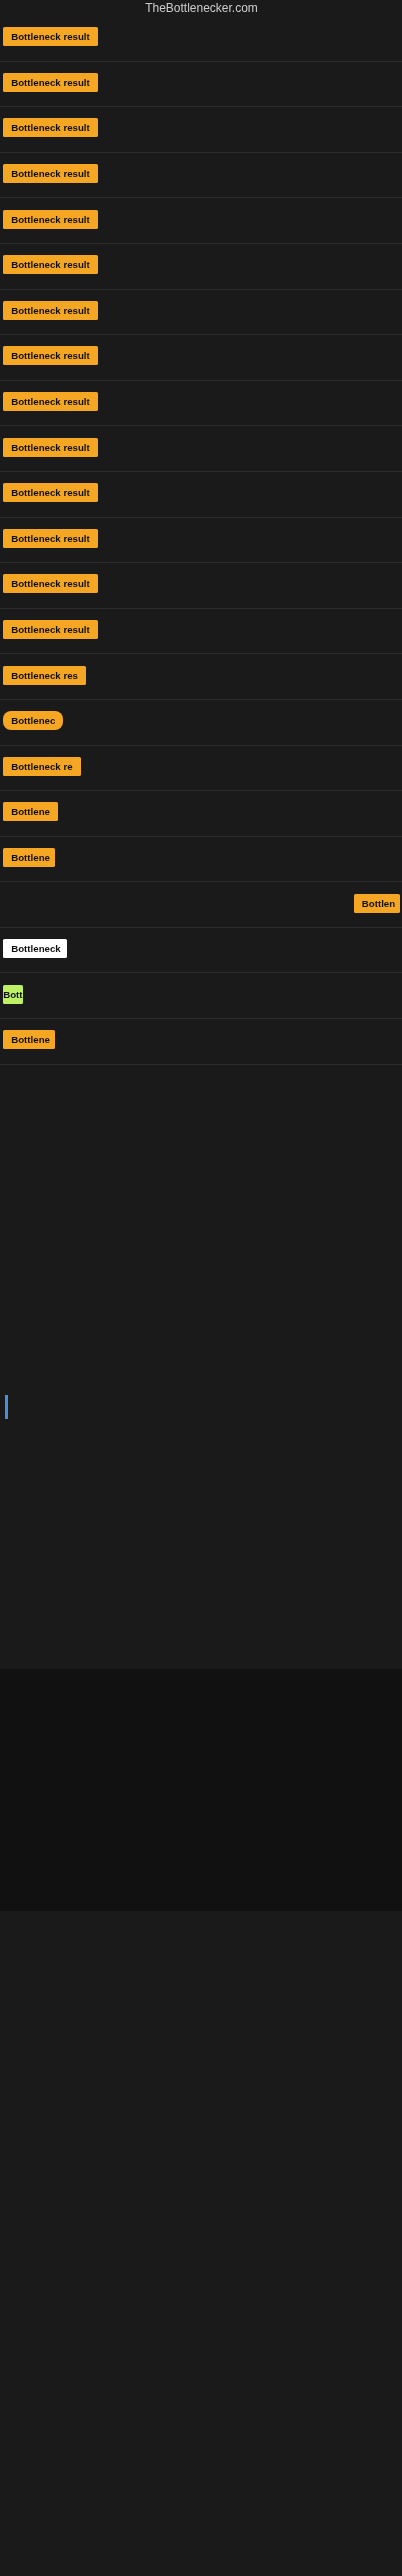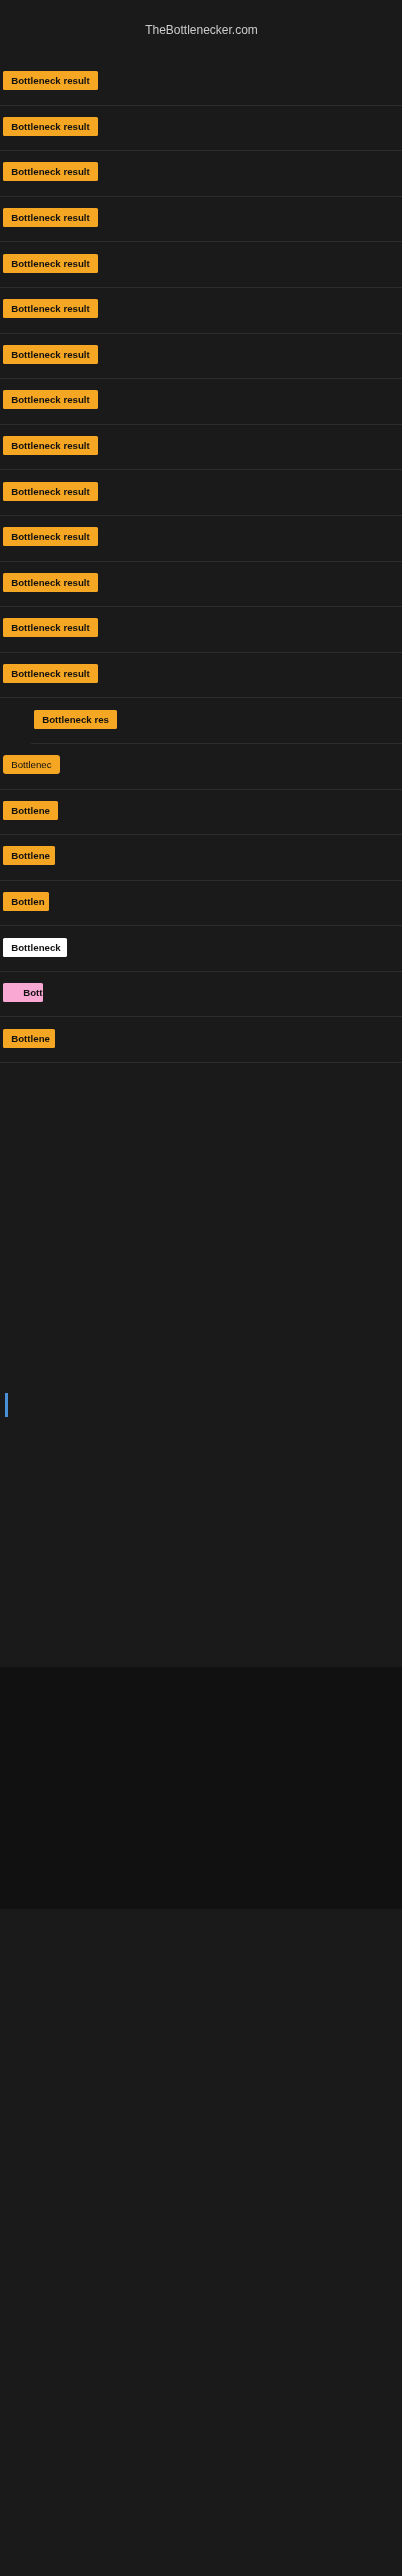--- a/index.html
+++ b/index.html
@@ -14,21 +14,21 @@
       background-color: #1a1a1a;
       font-family: Arial, sans-serif;
       position: relative;
     }
   </style>
 </head>
 <body>
 
 <div style="width:403px; min-height:2576px; background:#1a1a1a; position:relative;">
 
-  <div style="text-align:center; color:#cccccc; font-size:12px; padding:23px 0; font-family:Arial,sans-serif;">TheBottlenecker.com</div>
+  <div style="text-align:center; color:#cccccc; font-size:12px; padding:1px 0; font-family:Arial,sans-serif;">TheBottlenecker.com</div>
 
   <div style="padding: 11.3px 3.2px 11.3px 3.2px; border-bottom:0.8px solid #2d2d2d; min-height:40px;">
     <span style="display:inline-block; background:#f5a623; color:#111; font-size:9.7px; font-weight:bold; padding:4px 8px; border-radius:1.6px; max-width:105px; overflow:hidden; white-space:nowrap;">Bottleneck result</span>
   </div>
 
   <div style="padding: 11.3px 3.2px 11.3px 3.2px; border-bottom:0.8px solid #2d2d2d; min-height:40px;">
     <span style="display:inline-block; background:#f5a623; color:#111; font-size:9.7px; font-weight:bold; padding:4px 8px; border-radius:1.6px; max-width:105px; overflow:hidden; white-space:nowrap;">Bottleneck result</span>
   </div>
 
   <div style="padding: 11.3px 3.2px 11.3px 3.2px; border-bottom:0.8px solid #2d2d2d; min-height:40px;">
@@ -72,48 +72,51 @@
   </div>
 
   <div style="padding: 11.3px 3.2px 11.3px 3.2px; border-bottom:0.8px solid #2d2d2d; min-height:40px;">
     <span style="display:inline-block; background:#f5a623; color:#111; font-size:9.7px; font-weight:bold; padding:4px 8px; border-radius:1.6px; max-width:105px; overflow:hidden; white-space:nowrap;">Bottleneck result</span>
   </div>
 
   <div style="padding: 11.3px 3.2px 11.3px 3.2px; border-bottom:0.8px solid #2d2d2d; min-height:40px;">
     <span style="display:inline-block; background:#f5a623; color:#111; font-size:9.7px; font-weight:bold; padding:4px 8px; border-radius:1.6px; max-width:105px; overflow:hidden; white-space:nowrap;">Bottleneck result</span>
   </div>
 
-  <div style="padding: 11.3px 3.2px 11.3px 3.2px; border-bottom:0.8px solid #2d2d2d; min-height:40px;margin-left:31px;">
+  <div style="padding: 11.3px 3.2px 11.3px 3.2px; border-bottom:0.8px solid #2d2d2d; min-height:40px;">
     <span style="display:inline-block; background:#f5a623; color:#111; font-size:9.7px; font-weight:bold; padding:4px 8px; border-radius:1.6px; max-width:89px; overflow:hidden; white-space:nowrap;">Bottleneck res</span>
   </div>
 
   <div style="padding: 11.3px 3.2px 11.3px 3.2px; border-bottom:0.8px solid #2d2d2d; min-height:40px;">
-    <span style="display:inline-block; background:#f5a623; color:#111; font-size:9.7px; font-weight:normal; padding:4px 8px; border-radius:3px; max-width:60px; overflow:hidden; white-space:nowrap;">Bottlenec</span>
+    <span style="display:inline-block; background:#f5a623; color:#111; font-size:9.7px; font-weight:bold; padding:4px 8px; border-radius:8px; max-width:60px; overflow:hidden; white-space:nowrap;">Bottlenec</span>
   </div>
 
+  <div style="padding: 11.3px 3.2px 11.3px 3.2px; border-bottom:0.8px solid #2d2d2d; min-height:40px;">
+    <span style="display:inline-block; background:#f5a623; color:#111; font-size:9.7px; font-weight:bold; padding:4px 8px; border-radius:1.6px; max-width:81px; overflow:hidden; white-space:nowrap;">Bottleneck re</span>
+  </div>
 
   <div style="padding: 11.3px 3.2px 11.3px 3.2px; border-bottom:0.8px solid #2d2d2d; min-height:40px;">
     <span style="display:inline-block; background:#f5a623; color:#111; font-size:9.7px; font-weight:bold; padding:4px 8px; border-radius:1.6px; max-width:56px; overflow:hidden; white-space:nowrap;">Bottlene</span>
   </div>
 
 
   <div style="padding: 11.3px 3.2px 11.3px 3.2px; border-bottom:0.8px solid #2d2d2d; min-height:40px;">
     <span style="display:inline-block; background:#f5a623; color:#111; font-size:9.7px; font-weight:bold; padding:4px 8px; border-radius:1.6px; max-width:52px; overflow:hidden; white-space:nowrap;">Bottlene</span>
   </div>
 
-  <div style="padding: 11.3px 3.2px 11.3px 3.2px; border-bottom:0.8px solid #2d2d2d; min-height:40px;">
+  <div style="padding: 11.3px 3.2px 11.3px 3.2px; border-bottom:0.8px solid #2d2d2d; min-height:40px;text-align:right;">
     <span style="display:inline-block; background:#f5a623; color:#111; font-size:9.7px; font-weight:bold; padding:4px 8px; border-radius:1.6px; max-width:46px; overflow:hidden; white-space:nowrap;">Bottlen</span>
   </div>
 
   <div style="padding: 11.3px 3.2px 11.3px 3.2px; border-bottom:0.8px solid #2d2d2d; min-height:40px;">
     <span style="display:inline-block; background:#ffffff; color:#111; font-size:9.7px; font-weight:bold; padding:4px 8px; border-radius:1.6px; max-width:64px; overflow:hidden; white-space:nowrap;">Bottleneck</span>
   </div>
 
   <div style="padding: 11.3px 3.2px 11.3px 3.2px; border-bottom:0.8px solid #2d2d2d; min-height:40px;">
-    <span style="display:inline-block; background:#f9a8d4; color:#111; font-size:9.7px; font-weight:bold; padding:4px 20px; border-radius:1.6px; max-width:31px; overflow:hidden; white-space:nowrap;">Bott</span>
+    <span style="display:inline-block; background:#bef264; color:#111; font-size:9.7px; font-weight:bold; padding:4px 0; border-radius:1.6px; max-width:31px; overflow:hidden; white-space:nowrap;">Bott</span>
   </div>
 
   <div style="padding: 11.3px 3.2px 11.3px 3.2px; border-bottom:0.8px solid #2d2d2d; min-height:40px;">
     <span style="display:inline-block; background:#f5a623; color:#111; font-size:9.7px; font-weight:bold; padding:4px 8px; border-radius:1.6px; max-width:52px; overflow:hidden; white-space:nowrap;">Bottlene</span>
   </div>
 
   <div style="height: 322px; background:#1a1a1a;"></div>
 
   <div style="padding: 8px 3.2px;">
     <div style="width:3.2px; height:24px; background:#4a90d9; display:block; margin-left:1.6px;"></div>

